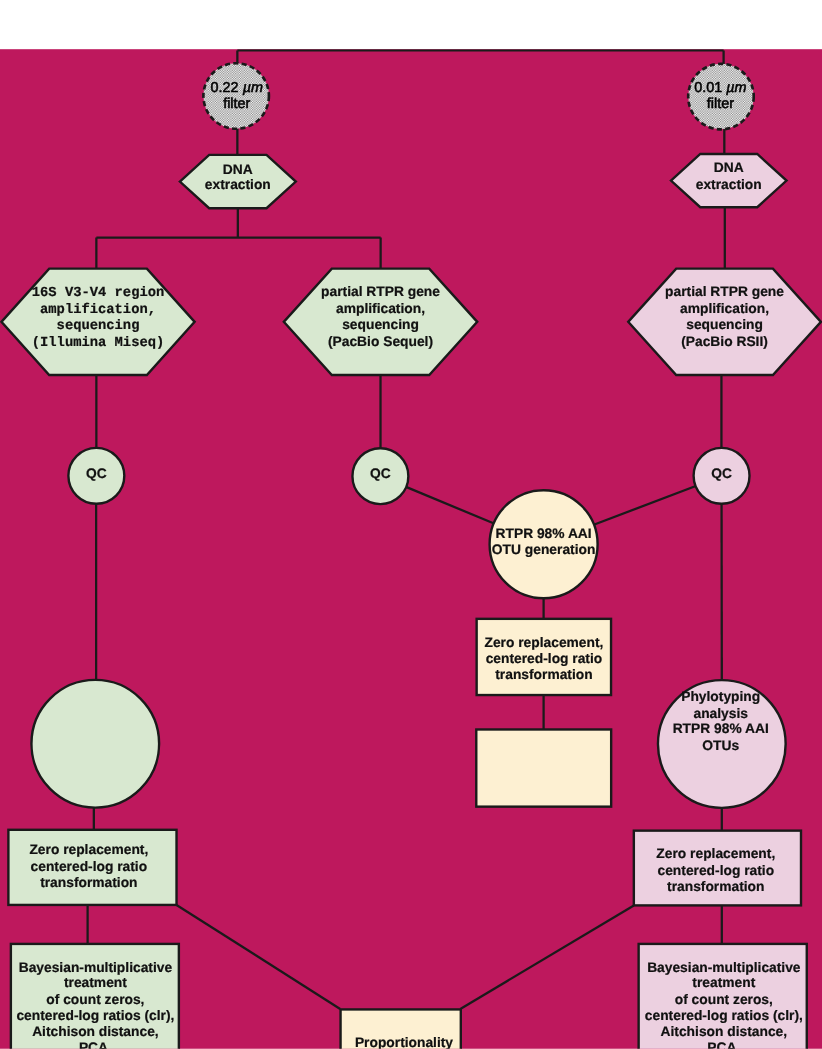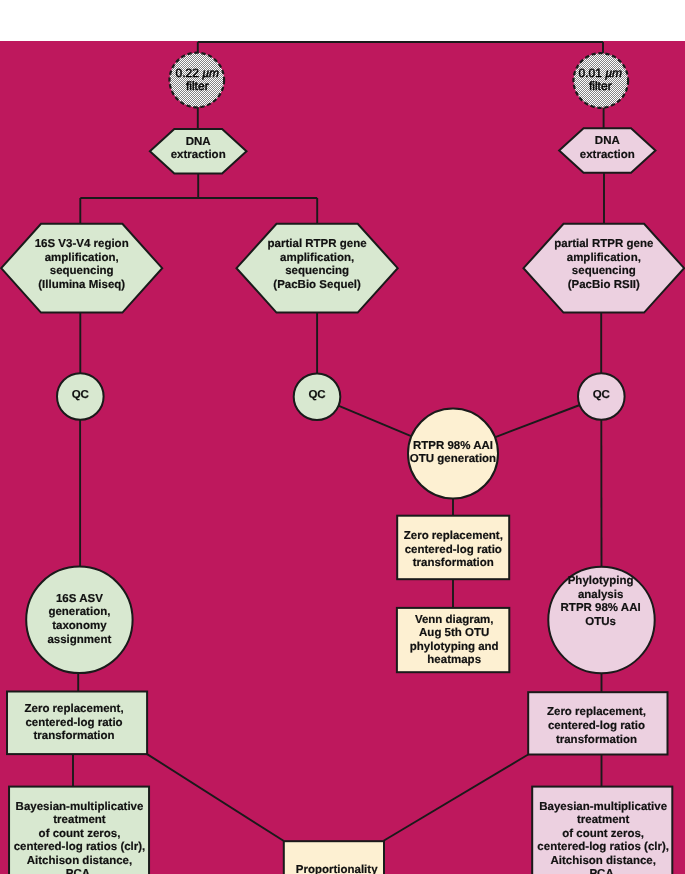--- a/index.html
+++ b/index.html
@@ -87,48 +87,40 @@
   </g>
   </svg>
   <div class="lbl filterlbl" style="left:197.3px;top:38.6px;"><span>0.22 </span><span class="unit">µm</span><span>
 filter</span></div>
   <div class="lbl filterlbl" style="left:600.3px;top:39.1px;"><span>0.01 </span><span class="unit">µm</span><span>
 filter</span></div>
   <div class="lbl" style="left:198.2px;top:106.6px;">DNA
 extraction</div>
   <div class="lbl" style="left:607.3px;top:106.2px;">DNA
 extraction</div>
-  <div class="lbl" style="left:81.7px;top:223.15px;">16S V3-V4 region
+  <div class="lbl" style="left:81.7px;top:223.15px;font-family:Liberation Mono, monospace;">16S V3-V4 region
 amplification,
 sequencing
 (Illumina Miseq)</div>
   <div class="lbl" style="left:317.1px;top:223.15px;">partial RTPR gene
 amplification,
 sequencing
 (PacBio Sequel)</div>
   <div class="lbl" style="left:603.8px;top:223.15px;">partial RTPR gene
 amplification,
 sequencing
 (PacBio RSII)</div>
   <div class="lbl" style="left:80.3px;top:353.6px;">QC</div>
   <div class="lbl" style="left:317px;top:353.9px;">QC</div>
   <div class="lbl" style="left:601.3px;top:353.6px;">QC</div>
   <div class="lbl" style="left:453px;top:410.75px;">RTPR 98% AAI
 OTU generation</div>
   <div class="lbl" style="left:453.3px;top:508.25px;">Zero replacement,
 centered-log ratio
 transformation</div>
-  <div class="lbl" style="left:454.2px;top:598.5px;">Venn diagram,
-Aug 5th OTU
-phylotyping and
-heatmaps</div>
-  <div class="lbl" style="left:79.4px;top:577.9px;">16S ASV
-generation,
-taxonomy
-assignment</div>
   <div class="lbl" style="left:600.6px;top:560px;">Phylotyping
 analysis
 RTPR 98% AAI
 OTUs</div>
   <div class="lbl" style="left:74.05px;top:681.1px;">Zero replacement,
 centered-log ratio
 transformation</div>
   <div class="lbl" style="left:596.5px;top:684.4px;">Zero replacement,
 centered-log ratio
 transformation</div>

